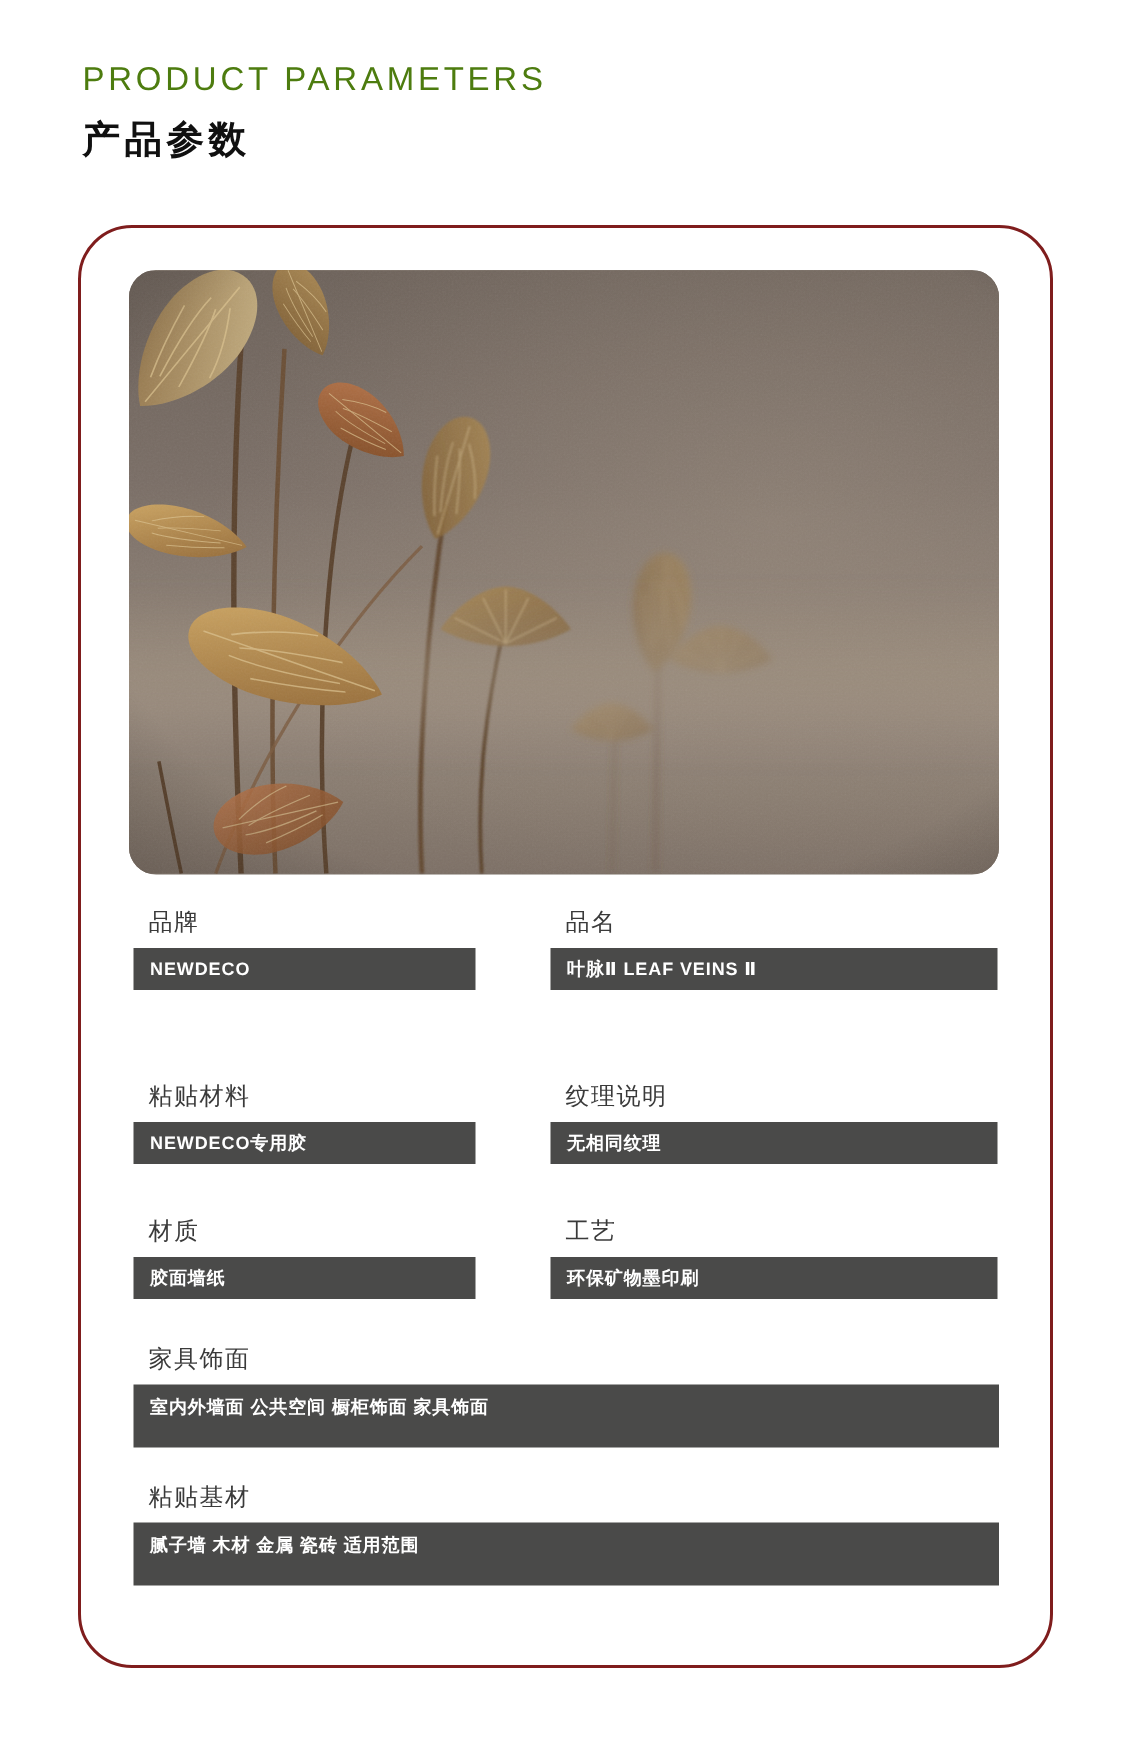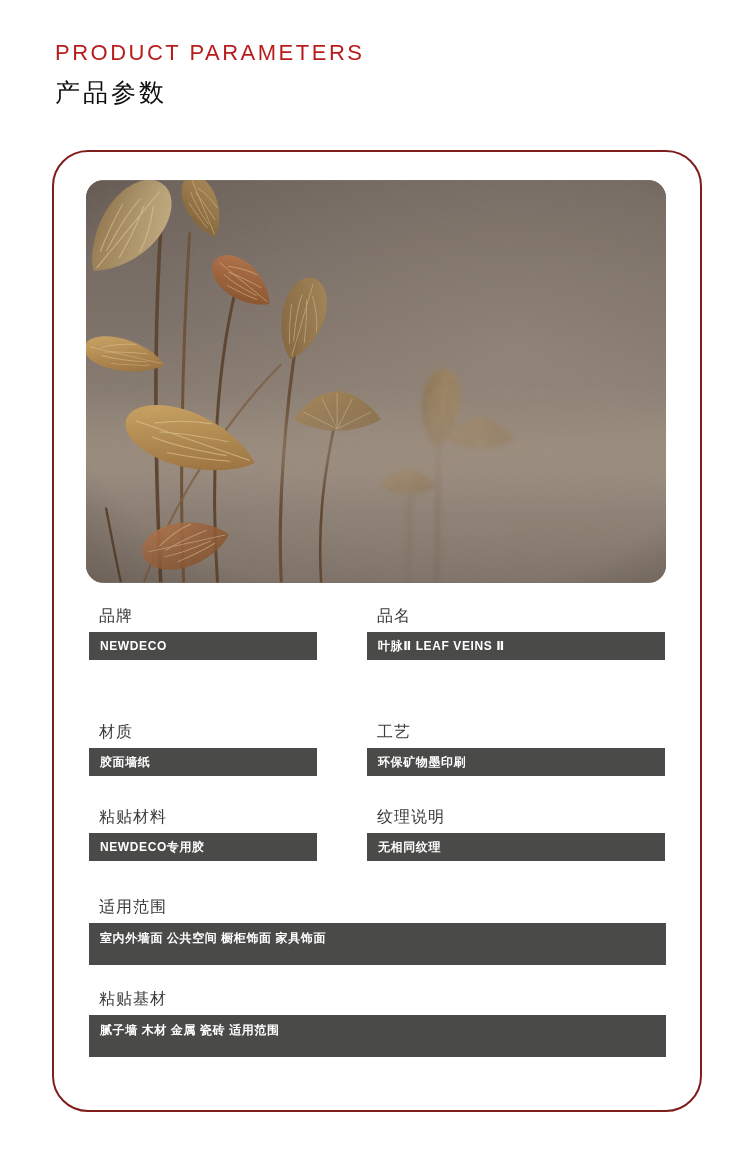--- a/index.html
+++ b/index.html
@@ -3,24 +3,24 @@
 <meta charset="utf-8">
 <style>
   html,body{margin:0;padding:0;}
   body{
     width:750px;height:1168px;background:#ffffff;position:relative;
     font-family:"Liberation Sans","DejaVu Sans",sans-serif;
     -webkit-font-smoothing:antialiased;overflow:hidden;
   }
   .header{position:absolute;left:55px;top:40px;}
   .title-en{
-    font-size:22px;color:#b91c1c;letter-spacing:2.5px;font-weight:400;
+    font-size:22px;color:#4d7c0f;letter-spacing:2.5px;font-weight:400;
   }
   .title-zh{
-    font-size:25px;color:#101010;font-weight:400;letter-spacing:3px;margin-top:10px;
+    font-size:25px;color:#101010;font-weight:700;letter-spacing:3px;margin-top:10px;
   }
   .card{
     position:absolute;left:52px;top:150px;width:650px;height:962px;
     box-sizing:border-box;border:2px solid #7f1d1d;border-radius:36px;background:#fff;
   }
   .image-wrap{
     position:absolute;left:32px;top:28px;width:580px;height:403px;
     border-radius:18px;overflow:hidden;background:#7b7067;
   }
   .image-wrap svg{display:block;}
@@ -177,45 +177,45 @@
       </div>
       <div class="cell right">
         <div class="param-label">品名</div>
         <div class="bar">叶脉Ⅱ LEAF VEINS Ⅱ</div>
       </div>
     </div>
 
     <div class="row">
     </div>
 
+    <div class="row mb-lg">
+      <div class="cell">
+        <div class="param-label">粘贴材料</div>
+        <div class="bar">NEWDECO专用胶</div>
+      </div>
+      <div class="cell right">
+        <div class="param-label">纹理说明</div>
+        <div class="bar">无相同纹理</div>
+      </div>
+    </div>
+
     <div class="row">
       <div class="cell">
         <div class="param-label">材质</div>
         <div class="bar">胶面墙纸</div>
       </div>
       <div class="cell right">
         <div class="param-label">工艺</div>
         <div class="bar">环保矿物墨印刷</div>
       </div>
     </div>
 
-    <div class="row mb-lg">
-      <div class="cell">
-        <div class="param-label">粘贴材料</div>
-        <div class="bar">NEWDECO专用胶</div>
-      </div>
-      <div class="cell right">
-        <div class="param-label">纹理说明</div>
-        <div class="bar">无相同纹理</div>
-      </div>
-    </div>
-
     <div class="row full mb-sm">
       <div class="cell">
-        <div class="param-label">适用范围</div>
+        <div class="param-label">家具饰面</div>
         <div class="bar">室内外墙面 公共空间 橱柜饰面 家具饰面</div>
       </div>
     </div>
 
     <div class="row full">
       <div class="cell">
         <div class="param-label">粘贴基材</div>
         <div class="bar">腻子墙 木材 金属 瓷砖 适用范围</div>
       </div>
     </div>

